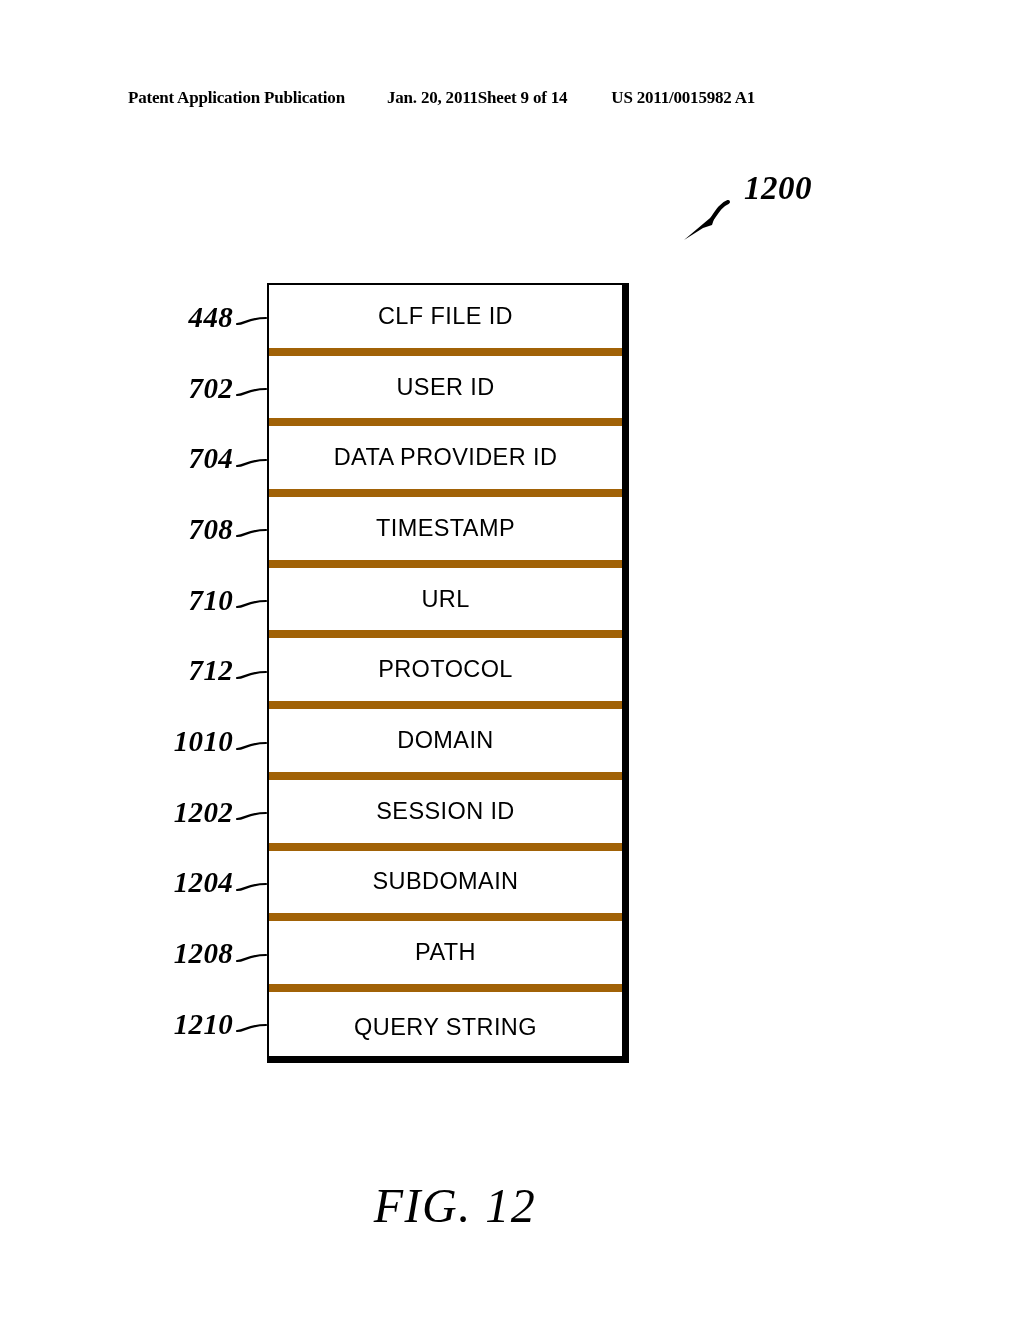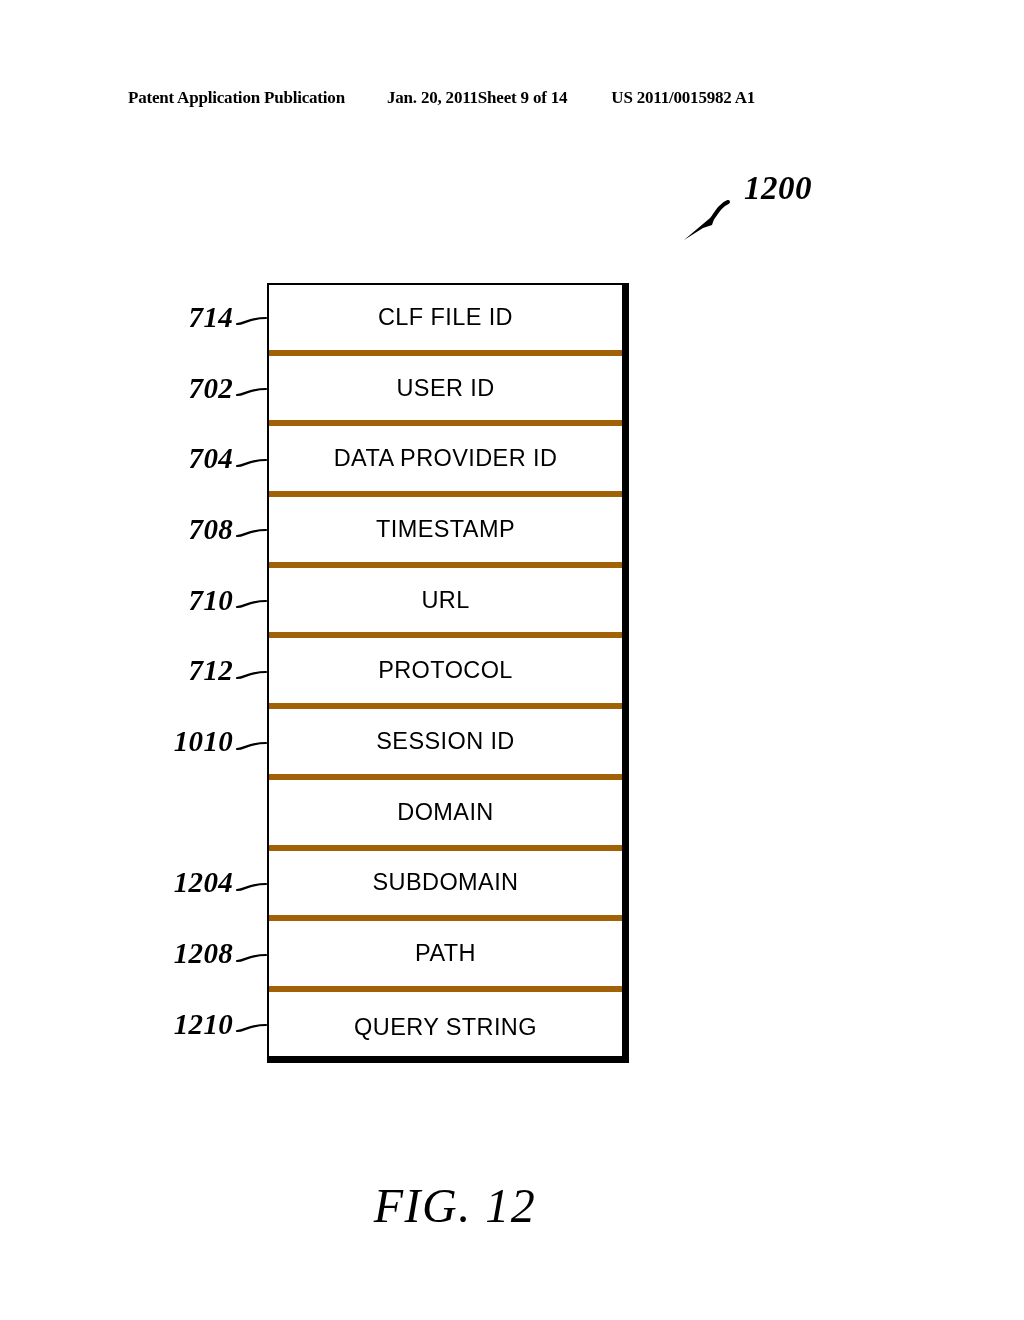--- a/index.html
+++ b/index.html
@@ -79,21 +79,21 @@
     height: 780px;
     border: 2px solid #000;
     border-right-width: 7px;
     border-bottom-width: 7px;
     box-sizing: border-box;
     background: #ffffff;
   }
   #diagram .row {
     position: relative;
     height: 70.7px;
-    border-bottom: 6px solid #a16207;
+    border-bottom: 8px solid #a16207;
     box-sizing: border-box;
     display: flex;
     align-items: center;
     justify-content: center;
   }
   #diagram .row:last-child {
     border-bottom: none;
   }
   #diagram .row-label {
     font-family: "Liberation Sans", sans-serif;
@@ -162,21 +162,21 @@
 <div id="fig-callout">
   <span class="ref-num">1200</span>
   <svg viewBox="0 0 200 80" aria-hidden="true">
     <path d="M 68 32 C 62 34, 58 40, 52 49" fill="none" stroke="#000" stroke-width="4" stroke-linecap="round"></path>
     <path d="M 24 70 L 56 43 L 52 55 L 43 58 Z" fill="#000"></path>
   </svg>
 </div>
 
 <div id="ref-column">
   <div class="ref-item" style="top:0px">
-    <span class="ref-num">714</span>
+    <span class="ref-num">448</span>
     <svg class="leader" viewBox="0 0 31 22" aria-hidden="true">
         <path d="M 1 17 C 9 17, 12 11, 30 11" fill="none" stroke="#000" stroke-width="2.2" stroke-linecap="round"></path>
       </svg>
   </div>
   <div class="ref-item" style="top:70.7px">
     <span class="ref-num">702</span>
     <svg class="leader" viewBox="0 0 31 22" aria-hidden="true">
         <path d="M 1 17 C 9 17, 12 11, 30 11" fill="none" stroke="#000" stroke-width="2.2" stroke-linecap="round"></path>
       </svg>
   </div>
@@ -203,20 +203,26 @@
     <svg class="leader" viewBox="0 0 31 22" aria-hidden="true">
         <path d="M 1 17 C 9 17, 12 11, 30 11" fill="none" stroke="#000" stroke-width="2.2" stroke-linecap="round"></path>
       </svg>
   </div>
   <div class="ref-item" style="top:424.2px">
     <span class="ref-num">1010</span>
     <svg class="leader" viewBox="0 0 31 22" aria-hidden="true">
         <path d="M 1 17 C 9 17, 12 11, 30 11" fill="none" stroke="#000" stroke-width="2.2" stroke-linecap="round"></path>
       </svg>
   </div>
+  <div class="ref-item" style="top:494.9px">
+    <span class="ref-num">1202</span>
+    <svg class="leader" viewBox="0 0 31 22" aria-hidden="true">
+        <path d="M 1 17 C 9 17, 12 11, 30 11" fill="none" stroke="#000" stroke-width="2.2" stroke-linecap="round"></path>
+      </svg>
+  </div>
   <div class="ref-item" style="top:565.6px">
     <span class="ref-num">1204</span>
     <svg class="leader" viewBox="0 0 31 22" aria-hidden="true">
         <path d="M 1 17 C 9 17, 12 11, 30 11" fill="none" stroke="#000" stroke-width="2.2" stroke-linecap="round"></path>
       </svg>
   </div>
   <div class="ref-item" style="top:636.3px">
     <span class="ref-num">1208</span>
     <svg class="leader" viewBox="0 0 31 22" aria-hidden="true">
         <path d="M 1 17 C 9 17, 12 11, 30 11" fill="none" stroke="#000" stroke-width="2.2" stroke-linecap="round"></path>
@@ -244,26 +250,26 @@
     <div class="row">
       <span class="row-label">TIMESTAMP</span>
     </div>
     <div class="row">
       <span class="row-label">URL</span>
     </div>
     <div class="row">
       <span class="row-label">PROTOCOL</span>
     </div>
     <div class="row">
+      <span class="row-label">DOMAIN</span>
+    </div>
+    <div class="row">
       <span class="row-label">SESSION ID</span>
     </div>
     <div class="row">
-      <span class="row-label">DOMAIN</span>
-    </div>
-    <div class="row">
       <span class="row-label">SUBDOMAIN</span>
     </div>
     <div class="row">
       <span class="row-label">PATH</span>
     </div>
     <div class="row">
       <span class="row-label">QUERY STRING</span>
     </div>
   </div>
 </div>

